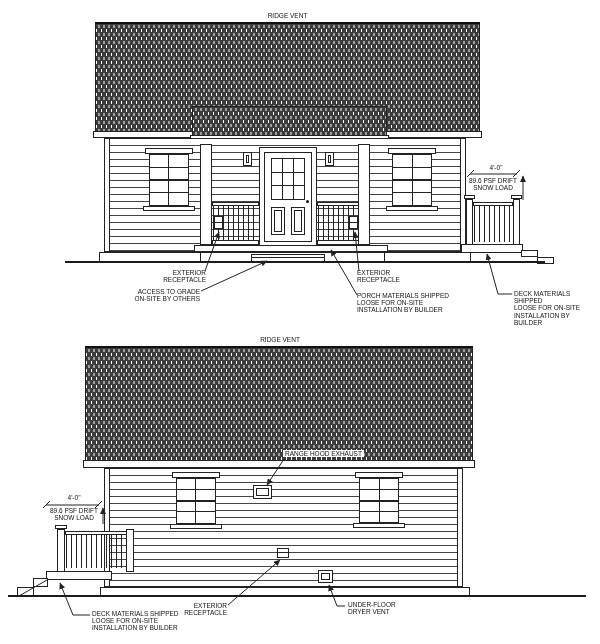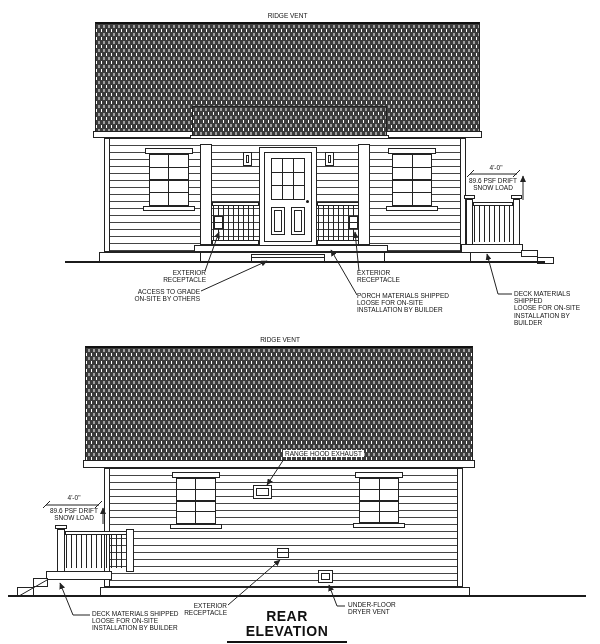--- a/index.html
+++ b/index.html
@@ -171,21 +171,20 @@
 
   <div class="txt txt-c" style="left:48px;top:494px;width:52px;">4'-0"</div>
   <div class="txt txt-c" style="left:41px;top:507px;width:66px;">89.6 PSF DRIFT
 SNOW LOAD</div>
 
   <div class="txt" style="left:92px;top:610px;width:100px;">DECK MATERIALS SHIPPED
 LOOSE FOR ON-SITE
 INSTALLATION BY BUILDER</div>
   <div class="txt txt-r" style="left:165px;top:602px;width:62px;">EXTERIOR
 RECEPTACLE</div>
-  <div class="title" style="left:227px;top:609px;width:120px;">REAR ELEVATION</div>
   <div class="txt" style="left:348px;top:601px;width:70px;">UNDER-FLOOR
 DRYER VENT</div>
 
   <svg width="600" height="644" viewBox="0 0 600 644">
     <defs>
       <marker id="arr" markerWidth="7" markerHeight="6" refX="6" refY="3" orient="auto">
         <path d="M0,0 L6.5,3 L0,6 z" fill="#222"></path>
       </marker>
     </defs>
     <g stroke="#222" stroke-width="1" fill="none">

